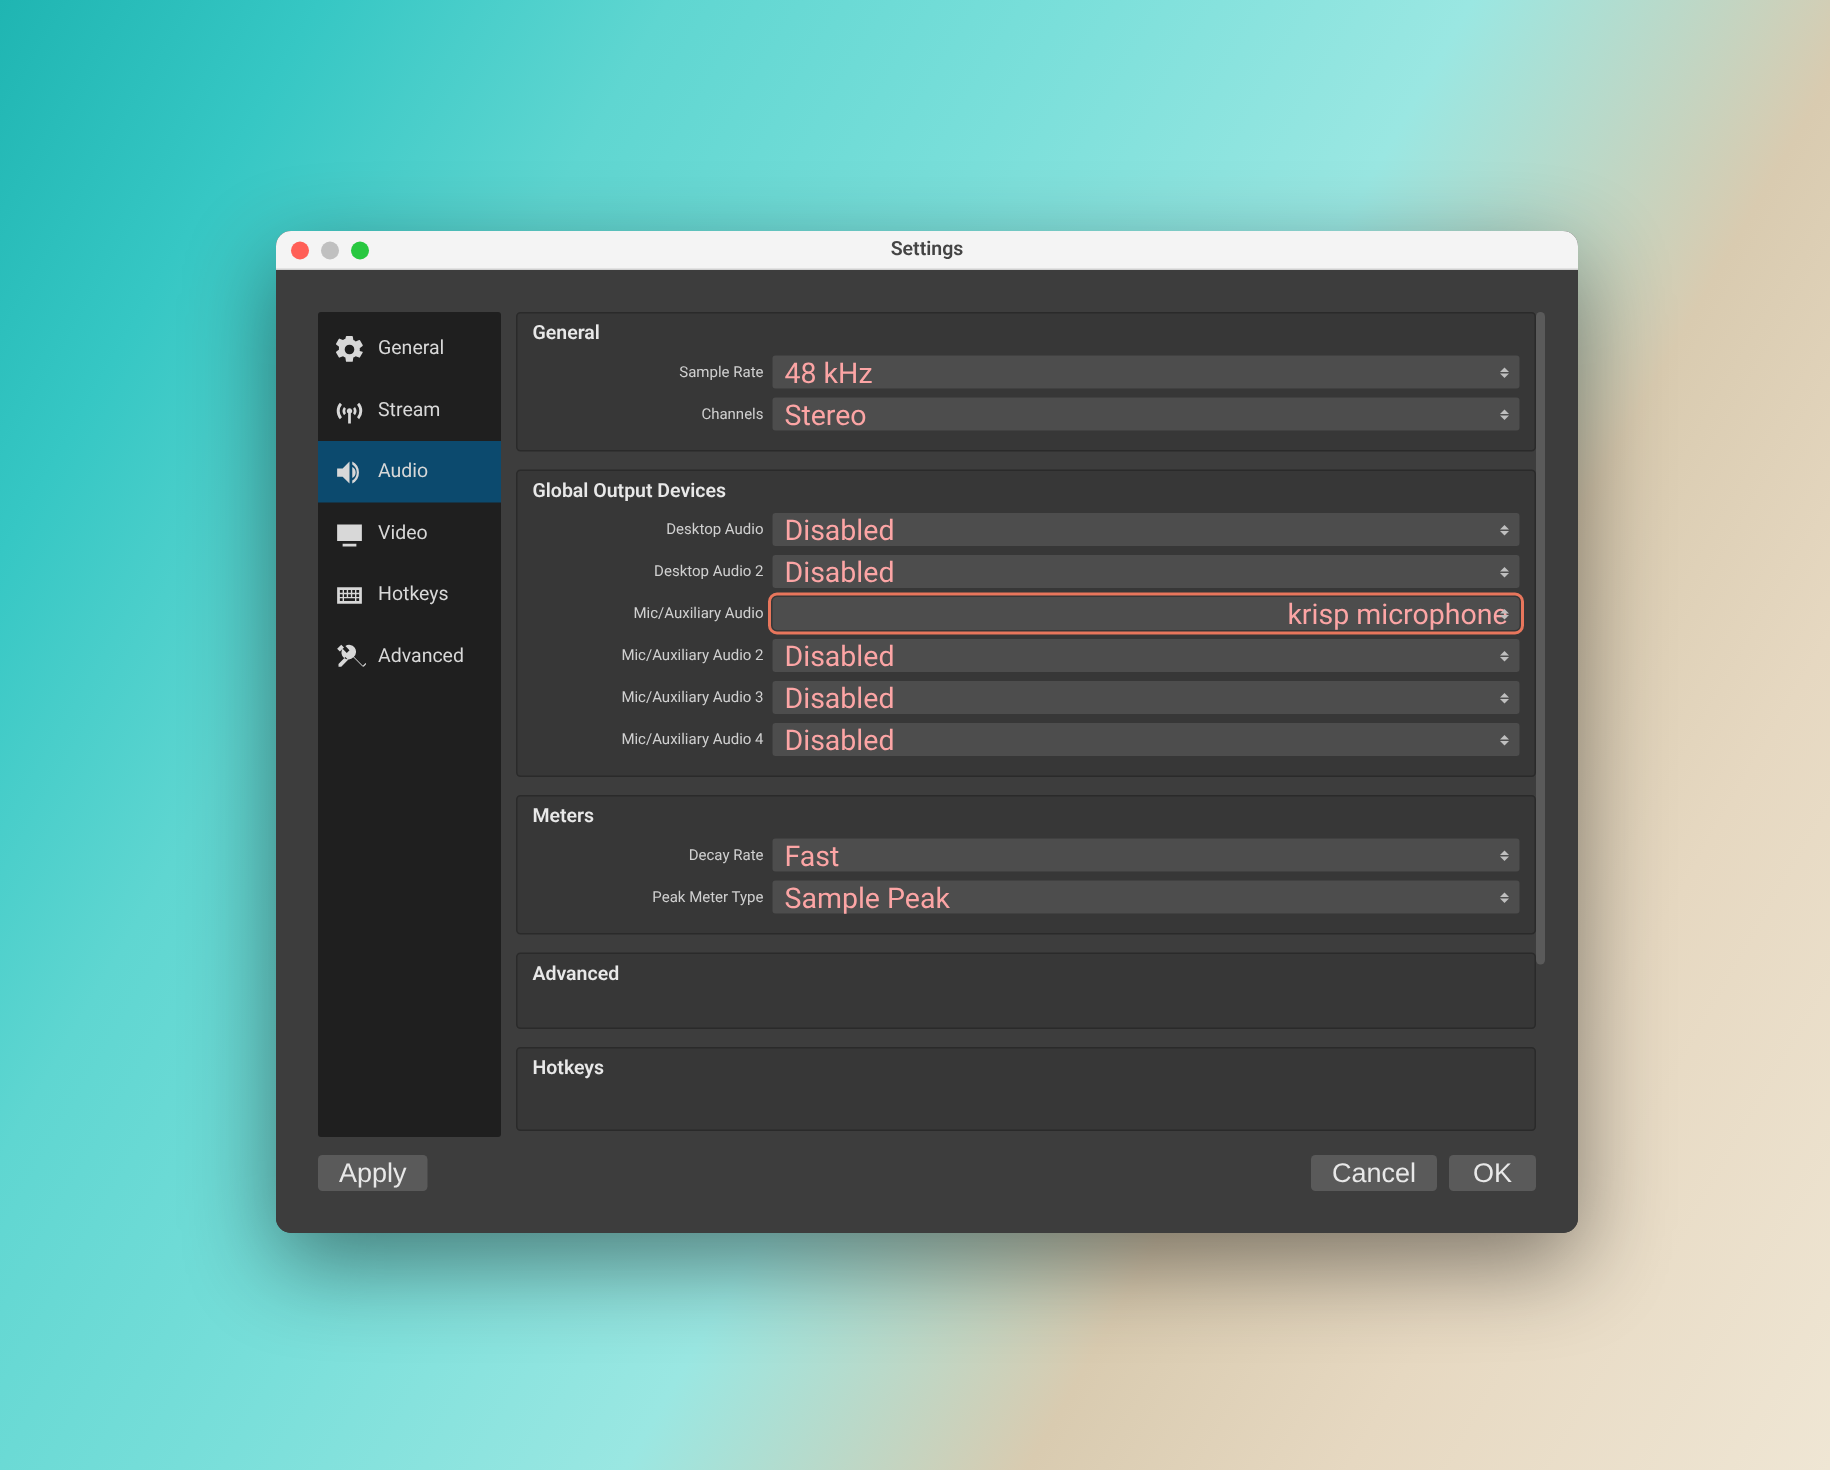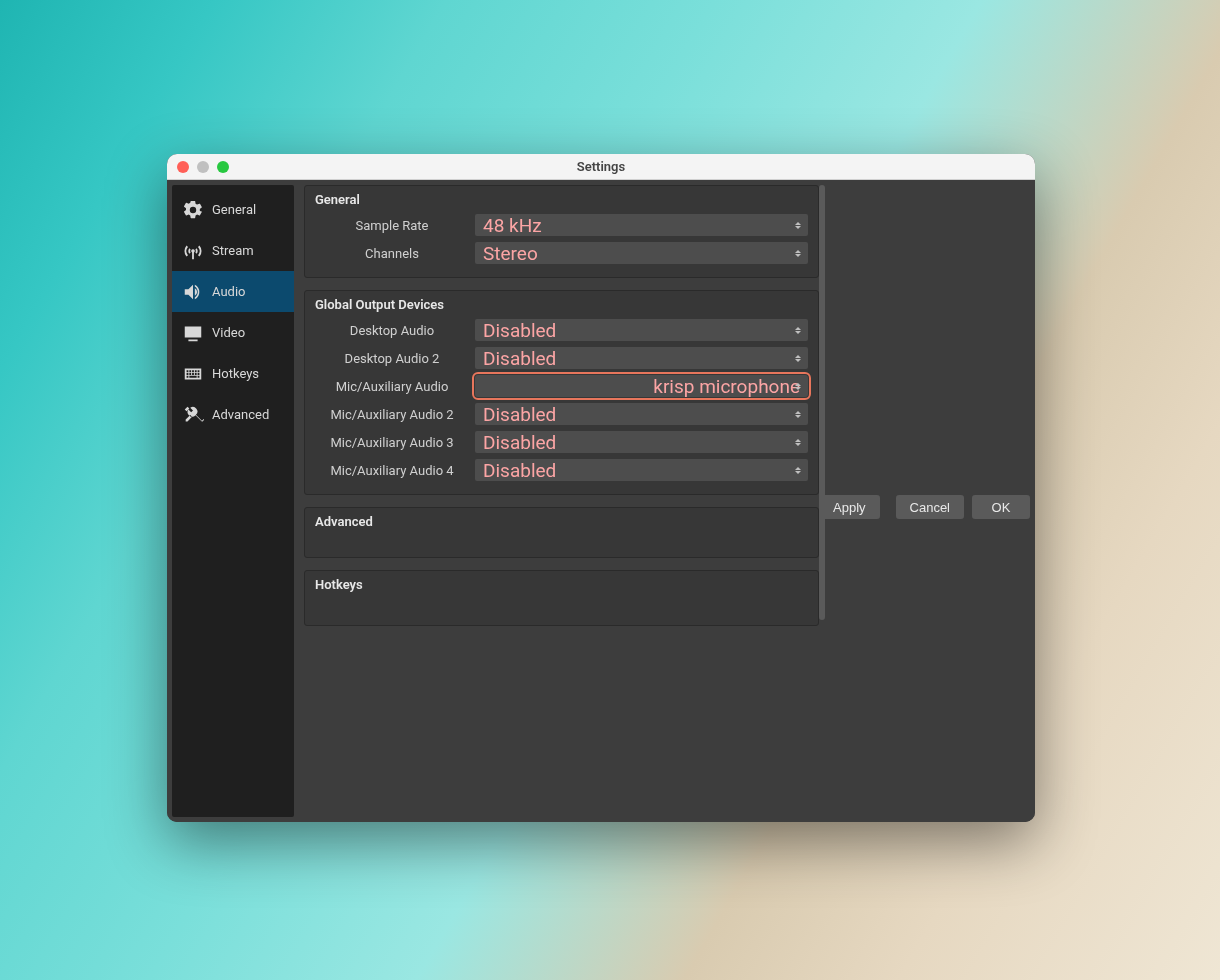--- a/index.html
+++ b/index.html
@@ -5,21 +5,21 @@
   * { box-sizing: border-box; margin: 0; padding: 0; }
   html, body { width: 1220px; height: 980px; overflow: hidden; font-family: -apple-system, BlinkMacSystemFont, "Segoe UI", Roboto, Helvetica, Arial, sans-serif; }
   body {
     background: linear-gradient(120deg,
       #1fb5b2 0%, #36c7c4 12%, #5fd6d1 25%, #7adfda 40%,
       #9ae7e2 55%, #d9cbb0 70%, #e6d8c1 82%, #efe6d4 100%);
     position: relative;
   }
   .window {
     position: absolute;
-    left: 167px;
+    left: 184px;
     top: 154px;
     width: 868px;
     height: 668px;
     background: #3d3d3d;
     border-radius: 10px;
     box-shadow: 0 20px 60px rgba(0,0,0,0.45);
     overflow: hidden;
     display: flex;
     flex-direction: column;
   }
@@ -40,22 +40,22 @@
     flex: 1;
     text-align: center;
     font-size: 13px;
     font-weight: 600;
     color: #444;
   }
   .body {
     flex: 1;
     background: #3d3d3d;
     display: flex;
-    flex-direction: row;
-    padding: 5px;
+    flex-direction: column;
+    padding: 28px;
     color: #d8d8d8;
   }
   .main-row { flex: 1; display: flex; gap: 10px; min-height: 0; }
   .sidebar {
     width: 122px;
     background: #1f1f1f;
     border-radius: 2px;
     padding: 4px 0;
     overflow: hidden;
   }
@@ -107,22 +107,22 @@
     margin-bottom: 4px;
   }
   .row {
     display: flex;
     align-items: center;
     height: 28px;
     gap: 6px;
   }
   .row-label {
     width: 154px;
-    text-align: center;
-    font-size: 13px;
+    text-align: right;
+    font-size: 10px;
     color: #d0d0d0;
   }
   .select {
     flex: 1;
     height: 22px;
     background: #4d4d4d;
     border: none;
     border-radius: 2px;
     display: flex;
     align-items: center;
@@ -169,21 +169,21 @@
   }
   .footer .spacer { flex: 1; }
   .btn {
     min-width: 58px;
     height: 24px;
     padding: 0 14px;
     background: #5a5a5a;
     border: none;
     border-radius: 3px;
     color: #e8e8e8;
-    font-size: 13px;
+    font-size: 18px;
     cursor: pointer;
     display: inline-flex;
     align-items: center;
     justify-content: center;
   }
 </style>
 </head>
 <body>
 
 <div class="window">
@@ -343,20 +343,43 @@
             <div class="select">
               <span>Disabled</span>
               <span class="select-caret">
                   <span class="caret-up"></span>
                   <span class="caret-down"></span>
                 </span>
             </div>
           </div>
         </div>
 
+        <div class="section">
+          <div class="section-title">Meters</div>
+          <div class="row">
+            <div class="row-label">Decay Rate</div>
+            <div class="select">
+              <span>Fast</span>
+              <span class="select-caret">
+                  <span class="caret-up"></span>
+                  <span class="caret-down"></span>
+                </span>
+            </div>
+          </div>
+          <div class="row">
+            <div class="row-label">Peak Meter Type</div>
+            <div class="select">
+              <span>Sample Peak</span>
+              <span class="select-caret">
+                  <span class="caret-up"></span>
+                  <span class="caret-down"></span>
+                </span>
+            </div>
+          </div>
+        </div>
 
         <div class="section" style="padding-bottom:24px;">
           <div class="section-title">Advanced</div>
         </div>
 
         <div class="section hotkeys">
           <div class="section-title">Hotkeys</div>
         </div>
 
       </div>

